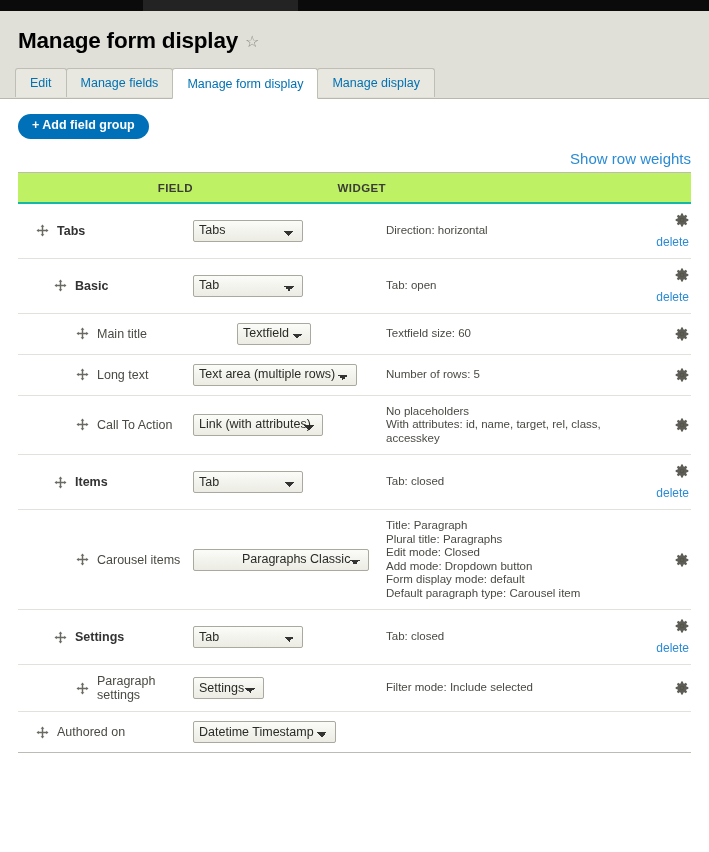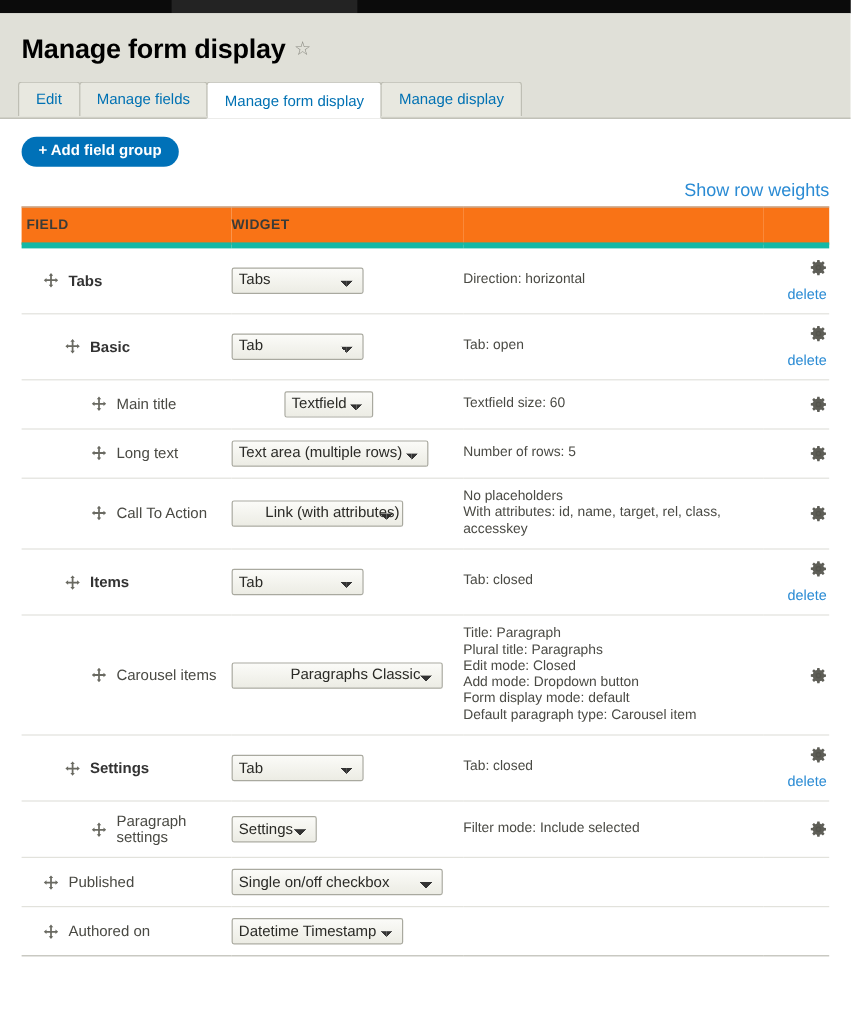--- a/index.html
+++ b/index.html
@@ -127,24 +127,24 @@
     margin-top: 32px;
   }
 
   
   table.fd {
     width: 673px;
     border-collapse: collapse;
     table-layout: fixed;
   }
   table.fd th {
-    background: #f97316;
+    background: #bef264;
     border-top: 1px solid #bcbcb4;
-    border-bottom: 5px solid #14b8a6;
-    text-align: left;
+    border-bottom: 2px solid #14b8a6;
+    text-align: right;
     font-size: 11.5px;
     font-weight: bold;
     color: #3b3b37;
     letter-spacing: 0.4px;
     padding: 9px 0 8px 0;
     height: 28px;
   }
   table.fd td {
     border-bottom: 1px solid #e2e2dc;
     vertical-align: middle;
@@ -403,21 +403,21 @@
             <td class="col-field">
               <div class="fieldcell lvl2">
                 <span class="drag">
                   <svg viewBox="0 0 16 16" width="13" height="13" fill="currentColor" aria-hidden="true">
                     <path d="M8 0.6 L10.3 3.4 H8.9 V7.1 H12.6 V5.7 L15.4 8 L12.6 10.3 V8.9 H8.9 V12.6 H10.3 L8 15.4 L5.7 12.6 H7.1 V8.9 H3.4 V10.3 L0.6 8 L3.4 5.7 V7.1 H7.1 V3.4 H5.7 Z"></path>
                   </svg>
                 </span>
                 <span class="fieldlabel">Call To Action</span>
               </div>
             </td>
-            <td class="col-widget"><select class="w" style="width: 143px; text-align: right;"><option>Link (with attributes)</option></select></td>
+            <td class="col-widget"><select class="w" style="width: 130px;"><option>Link (with attributes)</option></select></td>
             <td class="col-sum">
               <div class="sum">No placeholders
 With attributes: id, name, target, rel, class,
 accesskey</div>
             </td>
             <td class="col-ops ops">
               <div class="ops-inner">
                 <span class="gear">
                   <svg viewBox="0 0 16 16" width="14" height="14" fill="currentColor" aria-hidden="true">
                     <path d="M8 5.2a2.8 2.8 0 100 5.6 2.8 2.8 0 000-5.6zm0 4.1a1.3 1.3 0 110-2.6 1.3 1.3 0 010 2.6z"></path>
@@ -531,39 +531,20 @@
               <div class="ops-inner">
                 <span class="gear">
                   <svg viewBox="0 0 16 16" width="14" height="14" fill="currentColor" aria-hidden="true">
                     <path d="M8 5.2a2.8 2.8 0 100 5.6 2.8 2.8 0 000-5.6zm0 4.1a1.3 1.3 0 110-2.6 1.3 1.3 0 010 2.6z"></path>
                     <path d="M9.1 0.7H6.9l-.3 1.9-1.3.6L3.7 2l-1.6 1.6 1.2 1.6-.6 1.3-1.9.3v2.2l1.9.3.6 1.3-1.2 1.6L3.7 14l1.6-1.2 1.3.6.3 1.9h2.2l.3-1.9 1.3-.6 1.6 1.2 1.6-1.6-1.2-1.6.6-1.3 1.9-.3V6.9l-1.9-.3-.6-1.3L14 3.7 12.3 2l-1.6 1.2-1.3-.6z" opacity=".95"></path>
                   </svg>
                 </span>
               </div>
             </td>
           </tr>
-          <tr>
-            <td class="col-field">
-              <div class="fieldcell lvl0">
-                <span class="drag">
-                  <svg viewBox="0 0 16 16" width="13" height="13" fill="currentColor" aria-hidden="true">
-                    <path d="M8 0.6 L10.3 3.4 H8.9 V7.1 H12.6 V5.7 L15.4 8 L12.6 10.3 V8.9 H8.9 V12.6 H10.3 L8 15.4 L5.7 12.6 H7.1 V8.9 H3.4 V10.3 L0.6 8 L3.4 5.7 V7.1 H7.1 V3.4 H5.7 Z"></path>
-                  </svg>
-                </span>
-                <span class="fieldlabel">Published</span>
-              </div>
-            </td>
-            <td class="col-widget"><select class="w" style="width: 176px;"><option>Single on/off checkbox</option></select></td>
-            <td class="col-sum">
-              <div class="sum"></div>
-            </td>
-            <td class="col-ops ops">
-              <div class="ops-inner"></div>
-            </td>
-          </tr>
           <tr class="last-row">
             <td class="col-field">
               <div class="fieldcell lvl0">
                 <span class="drag">
                   <svg viewBox="0 0 16 16" width="13" height="13" fill="currentColor" aria-hidden="true">
                     <path d="M8 0.6 L10.3 3.4 H8.9 V7.1 H12.6 V5.7 L15.4 8 L12.6 10.3 V8.9 H8.9 V12.6 H10.3 L8 15.4 L5.7 12.6 H7.1 V8.9 H3.4 V10.3 L0.6 8 L3.4 5.7 V7.1 H7.1 V3.4 H5.7 Z"></path>
                   </svg>
                 </span>
                 <span class="fieldlabel">Authored on</span>
               </div>

